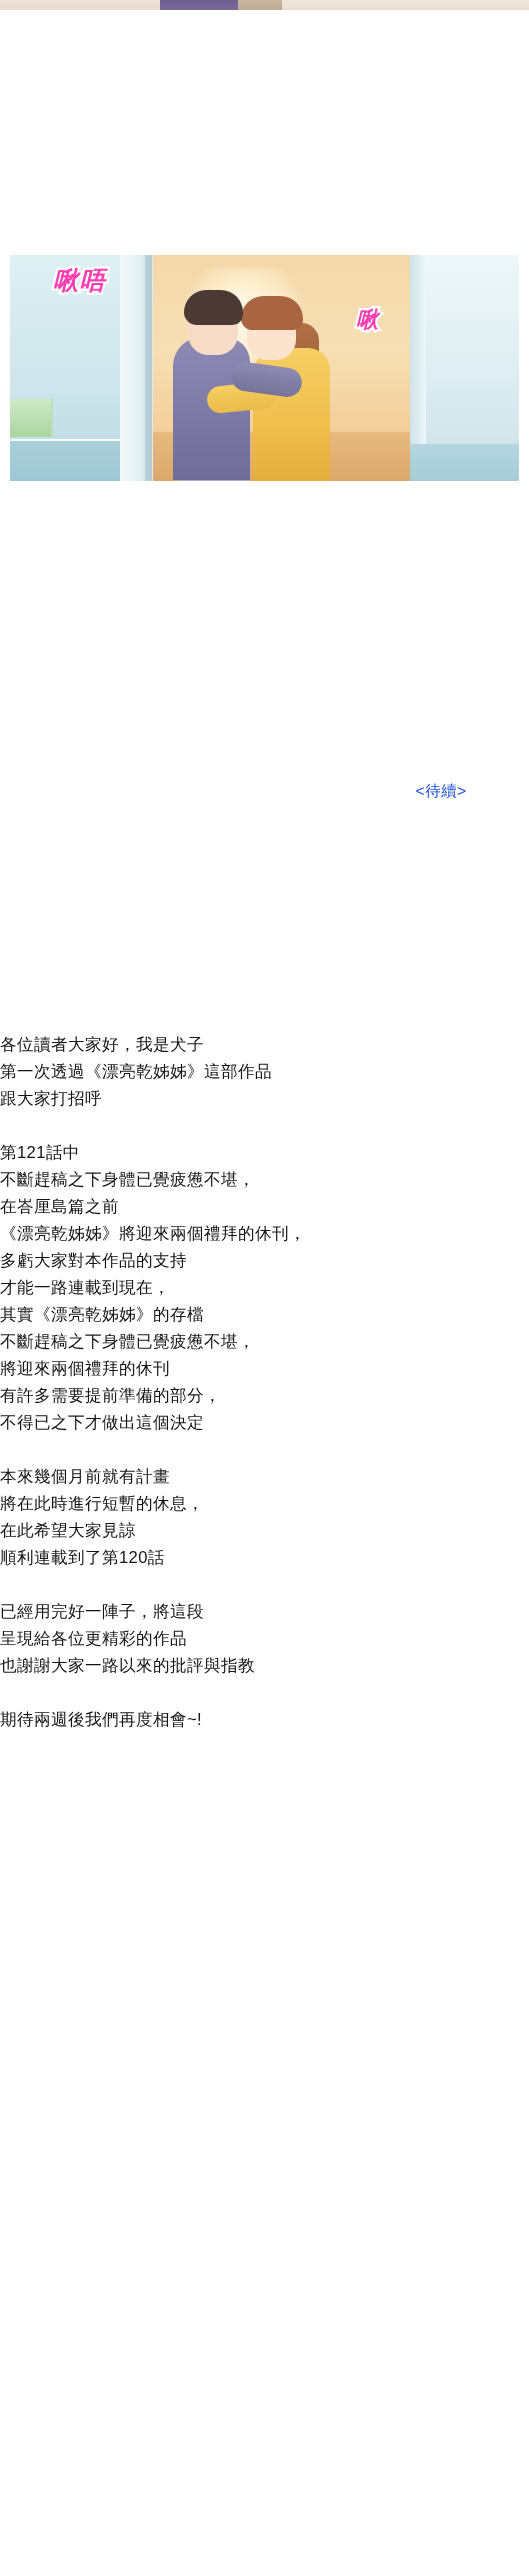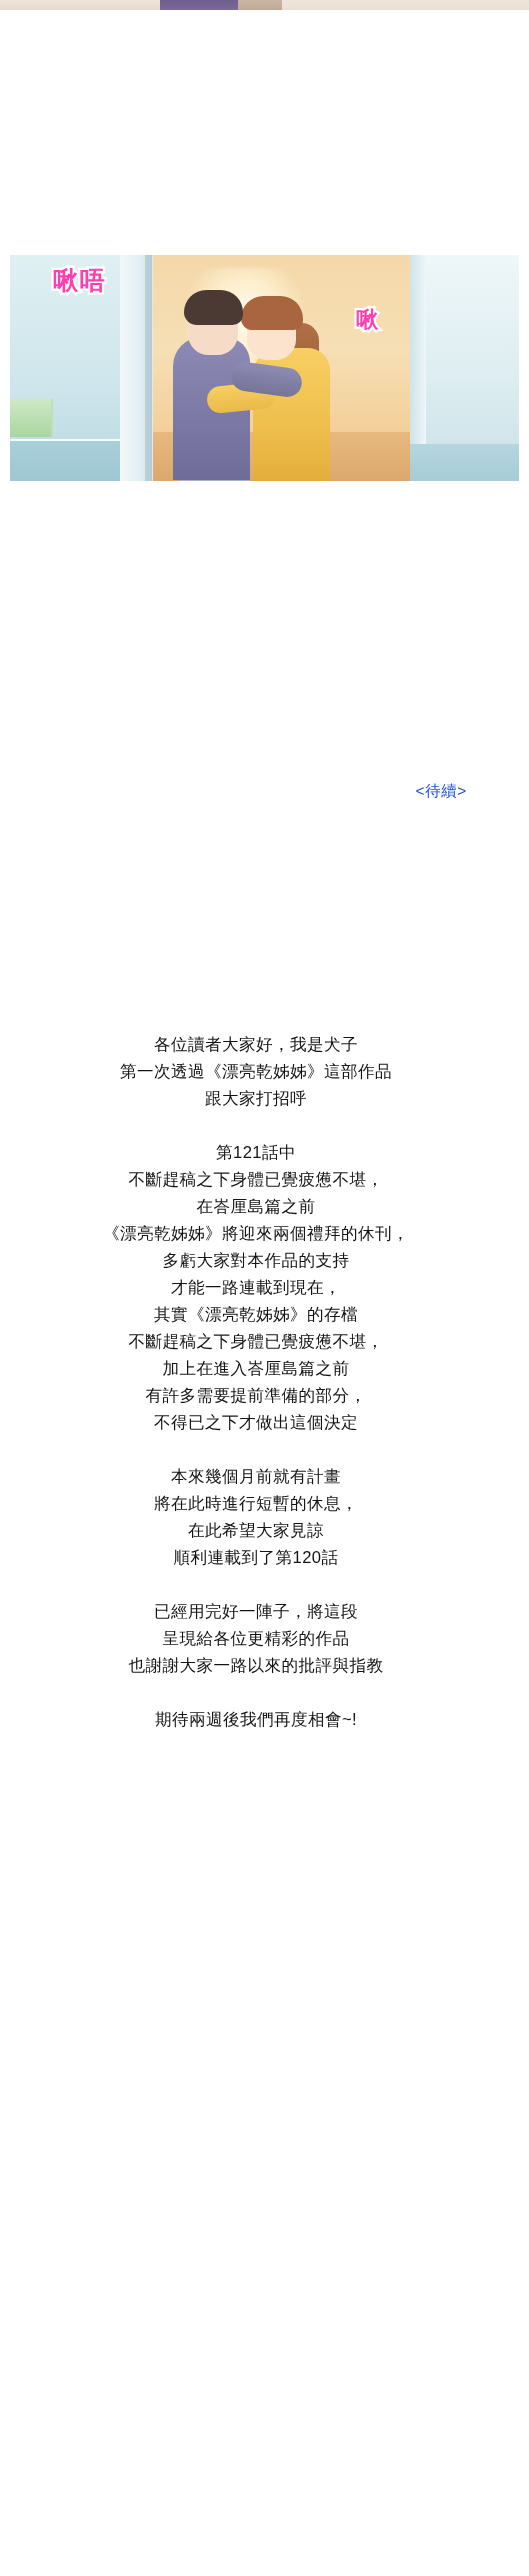--- a/index.html
+++ b/index.html
@@ -56,20 +56,21 @@
 
   
   .panel {
     position: absolute;
     left: 10.3px;
     top: 255px;
     width: 509px;
     height: 226px;
     overflow: hidden;
     background: #dfe9ef;
+    font-style: italic;
   }
 
   
   .wall-left {
     position: absolute;
     left: 0; top: 0;
     width: 127px; height: 226px;
     background: linear-gradient(180deg, #dff0f3 0%, #cfe6ec 55%, #b9d8e1 100%);
   }
   .wall-left .baseboard {
@@ -257,21 +258,20 @@
     color: #1d4ed8;
     letter-spacing: 0.7px;
   }
 
   
   .note {
     position: absolute;
     left: 0;
     top: 1031px;
     width: 512px;
-    text-align: center;
     font-size: 16.6px;
     line-height: 27px;
     color: #141414;
     letter-spacing: 0.4px;
   }
   .note p {
     margin: 0;
   }
   .note .gap {
     height: 27px;
@@ -338,21 +338,21 @@
       <p>跟大家打招呼</p>
       <div class="gap"></div>
       <p>第121話中</p>
       <p>不斷趕稿之下身體已覺疲憊不堪，</p>
       <p>在峇厘島篇之前</p>
       <p>《漂亮乾姊姊》將迎來兩個禮拜的休刊，</p>
       <p>多虧大家對本作品的支持</p>
       <p>才能一路連載到現在，</p>
       <p>其實《漂亮乾姊姊》的存檔</p>
       <p>不斷趕稿之下身體已覺疲憊不堪，</p>
-      <p>加上在進入峇厘島篇之前</p>
+      <p>將迎來兩個禮拜的休刊</p>
       <p>有許多需要提前準備的部分，</p>
       <p>不得已之下才做出這個決定</p>
       <div class="gap"></div>
       <p>本來幾個月前就有計畫</p>
       <p>將在此時進行短暫的休息，</p>
       <p>在此希望大家見諒</p>
       <p>順利連載到了第120話</p>
       <div class="gap"></div>
       <p>已經用完好一陣子，將這段</p>
       <p>呈現給各位更精彩的作品</p>

